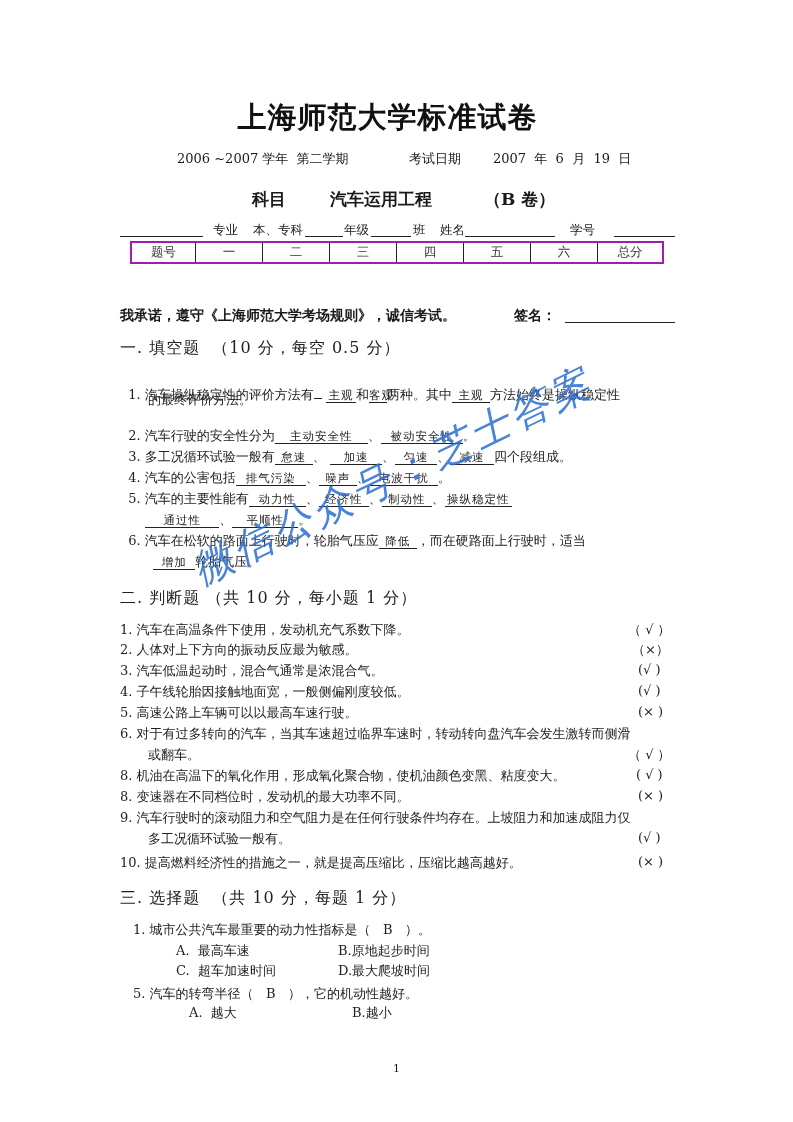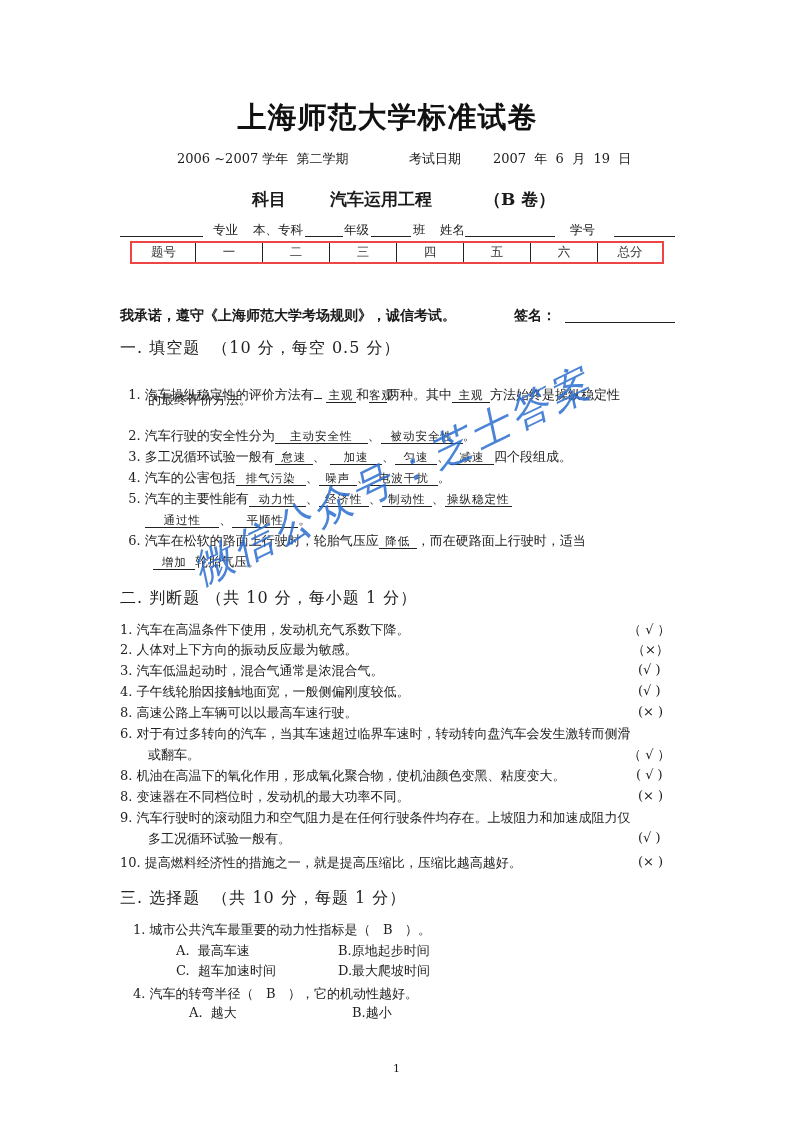--- a/index.html
+++ b/index.html
@@ -8,21 +8,21 @@
     .abs { position: absolute; }
     .title { left: 0; width: 775px; top: 98px; text-align: center; font-size: 29px; font-weight: bold;
              font-family: "DejaVu Sans", "Liberation Sans", sans-serif; letter-spacing: 1px; color: #111; }
     .meta { top: 150px; font-size: 13px; white-space: pre; }
     .subject { top: 188px; font-size: 17px; font-weight: bold; white-space: pre; }
     .info-line { top: 222px; left: 120px; width: 555px; height: 16px; font-size: 12.5px; white-space: nowrap; }
     .info-line span { position: absolute; top: 0; }
     .uline { position: absolute; border-bottom: 1px solid #222; height: 14px; }
     table.score { position: absolute; left: 130px; top: 241px; border-collapse: collapse; }
     table.score td { border: 1px solid #222; height: 19px; font-size: 12.5px; text-align: center; padding: 0; color: #333; }
-    table.score { border: 2px solid #ef4444; }
+    table.score { border: 2px solid #a21caf; }
     .pledge { top: 307px; left: 120px; font-size: 14px; font-weight: bold;
               font-family: "DejaVu Sans", "Liberation Sans", sans-serif; white-space: pre; }
     .sig-line { top: 322px; left: 565px; width: 110px; border-bottom: 1px solid #222; }
     .sec { left: 120px; font-size: 16px; white-space: pre; color: #222; letter-spacing: 1px; }
     .line { left: 120px; font-size: 13px; white-space: pre; color: #222; }
     .ind { left: 148px; }
     .blank { display: inline-block; border-bottom: 1px solid #222; text-align: center; font-size: 11.5px;
              letter-spacing: 1px; line-height: 14px; }
     .mark { position: absolute; font-size: 13px; white-space: pre; }
     .wm { position: absolute; left: 195px; top: 545px; font-size: 40px; color: #2c6fd1; opacity: 0.85;
@@ -114,21 +114,21 @@
 
 <div class="abs line" style="top:641px;">2. 人体对上下方向的振动反应最为敏感。</div>
 <div class="mark" style="top:641px; left:632px;">（×）</div>
 
 <div class="abs line" style="top:662px;">3. 汽车低温起动时，混合气通常是浓混合气。</div>
 <div class="mark" style="top:662px; left:638px;">(√ )</div>
 
 <div class="abs line" style="top:683px;">4. 子午线轮胎因接触地面宽，一般侧偏刚度较低。</div>
 <div class="mark" style="top:683px; left:638px;">(√ )</div>
 
-<div class="abs line" style="top:704px;">8. 高速公路上车辆可以以最高车速行驶。</div>
+<div class="abs line" style="top:704px;">5. 高速公路上车辆可以以最高车速行驶。</div>
 <div class="mark" style="top:704px; left:638px;">(× )</div>
 
 <div class="abs line" style="top:725px;">6. 对于有过多转向的汽车，当其车速超过临界车速时，转动转向盘汽车会发生激转而侧滑</div>
 <div class="abs line ind" style="top:746px;">或翻车。</div>
 <div class="mark" style="top:746px; left:628px;">（ √ ）</div>
 
 <div class="abs line" style="top:767px;">8. 机油在高温下的氧化作用，形成氧化聚合物，使机油颜色变黑、粘度变大。</div>
 <div class="mark" style="top:767px; left:636px;">( √ )</div>
 
 <div class="abs line" style="top:788px;">8. 变速器在不同档位时，发动机的最大功率不同。</div>
@@ -142,19 +142,19 @@
 <div class="mark" style="top:854px; left:638px;">(× )</div>
 
 <div class="abs sec" style="top:888px;">三. 选择题  （共 10 分，每题 1 分）</div>
 
 <div class="abs line" style="top:921px; left:133px;">1. 城市公共汽车最重要的动力性指标是（   B   ）。</div>
 <div class="abs line" style="top:942px; left:176px;">A.  最高车速</div>
 <div class="abs line" style="top:942px; left:338px;">B.原地起步时间</div>
 <div class="abs line" style="top:962px; left:176px;">C.  超车加速时间</div>
 <div class="abs line" style="top:962px; left:338px;">D.最大爬坡时间</div>
 
-<div class="abs line" style="top:985px; left:133px;">4. 汽车的转弯半径（   B   ），它的机动性越好。</div>
+<div class="abs line" style="top:985px; left:133px;">5. 汽车的转弯半径（   B   ），它的机动性越好。</div>
 <div class="abs line" style="top:1004px; left:189px;">A.  越大</div>
 <div class="abs line" style="top:1004px; left:352px;">B.越小</div>
 
 <div class="wm">微信公众号：芝士答案</div>
 
 <div class="abs pageno">1</div>
 
 </body></html>

